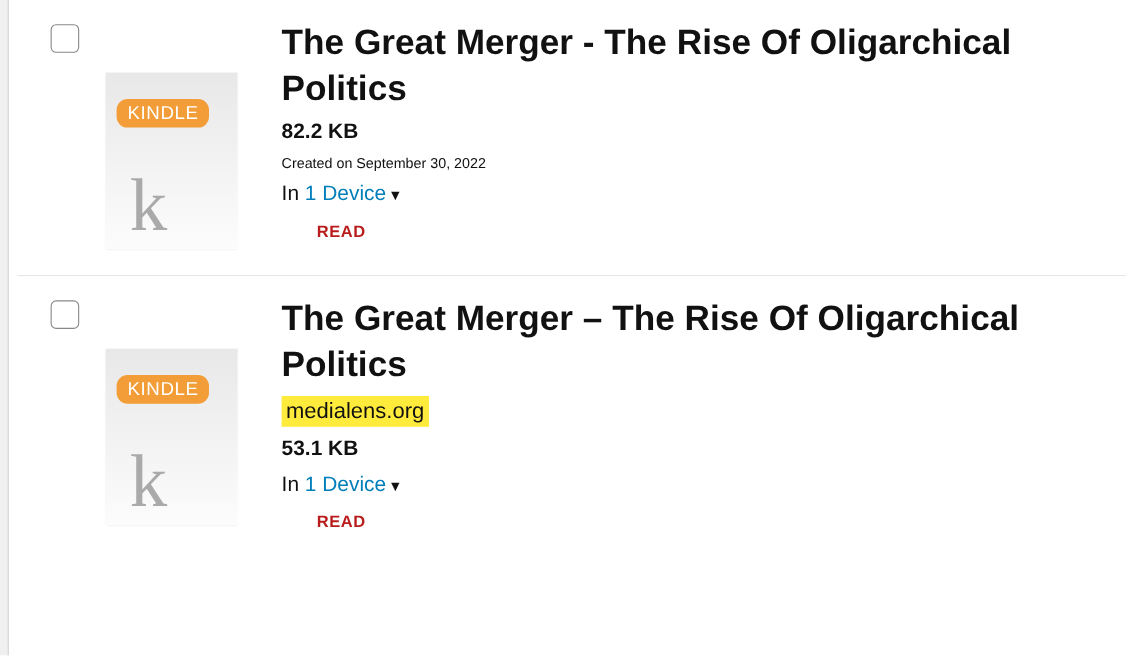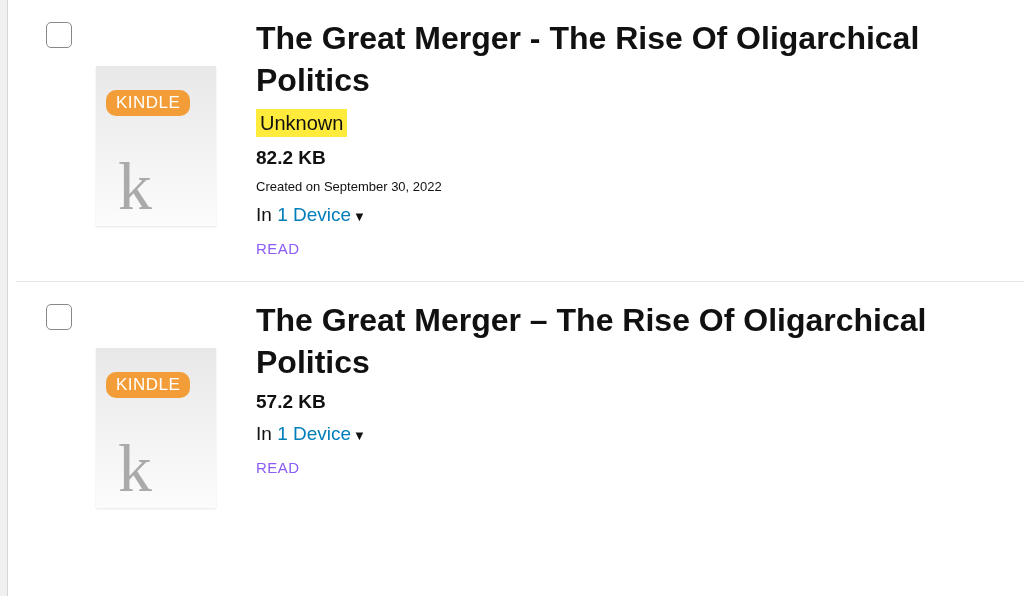--- a/index.html
+++ b/index.html
@@ -124,24 +124,25 @@
     }
     .caret {
       display: inline-block;
       margin-left: 2px;
       font-size: 13px;
       color: #111;
       vertical-align: middle;
     }
     .read-btn {
       font-size: 15px;
-      font-weight: 400;
-      color: #8b5cf6;
+      font-weight: 700;
+      color: #b91c1c;
       letter-spacing: 0.5px;
       cursor: pointer;
+      margin-left: 32px;
     }
   </style>
 </head>
 <body>
 
 <div class="sidebar-edge"></div>
 
 <div class="content">
 
   <div class="item">
@@ -149,21 +150,20 @@
       <div class="checkbox"></div>
     </div>
     <div class="thumb-col">
       <div class="thumb">
         <div class="kindle-badge">KINDLE</div>
         <div class="k-letter">k</div>
       </div>
     </div>
     <div class="details-col">
       <div class="title">The Great Merger - The Rise Of Oligarchical Politics</div>
-      <div class="author">Unknown</div>
       <div class="size">82.2 KB</div>
       <div class="created">Created on September 30, 2022</div>
       <div class="devices-row">
         <span>In </span><span class="devices-link"><span>1 Device</span><span class="caret">▼</span></span>
       </div>
       <div class="read-btn">READ</div>
     </div>
   </div>
 
   <div class="item">
@@ -171,21 +171,22 @@
       <div class="checkbox"></div>
     </div>
     <div class="thumb-col">
       <div class="thumb">
         <div class="kindle-badge">KINDLE</div>
         <div class="k-letter">k</div>
       </div>
     </div>
     <div class="details-col">
       <div class="title">The Great Merger – The Rise Of Oligarchical Politics</div>
-      <div class="size">57.2 KB</div>
+      <div class="author">medialens.org</div>
+      <div class="size">53.1 KB</div>
       <div class="devices-row">
         <span>In </span><span class="devices-link"><span>1 Device</span><span class="caret">▼</span></span>
       </div>
       <div class="read-btn">READ</div>
     </div>
   </div>
 
 </div>
 
 </body></html>

